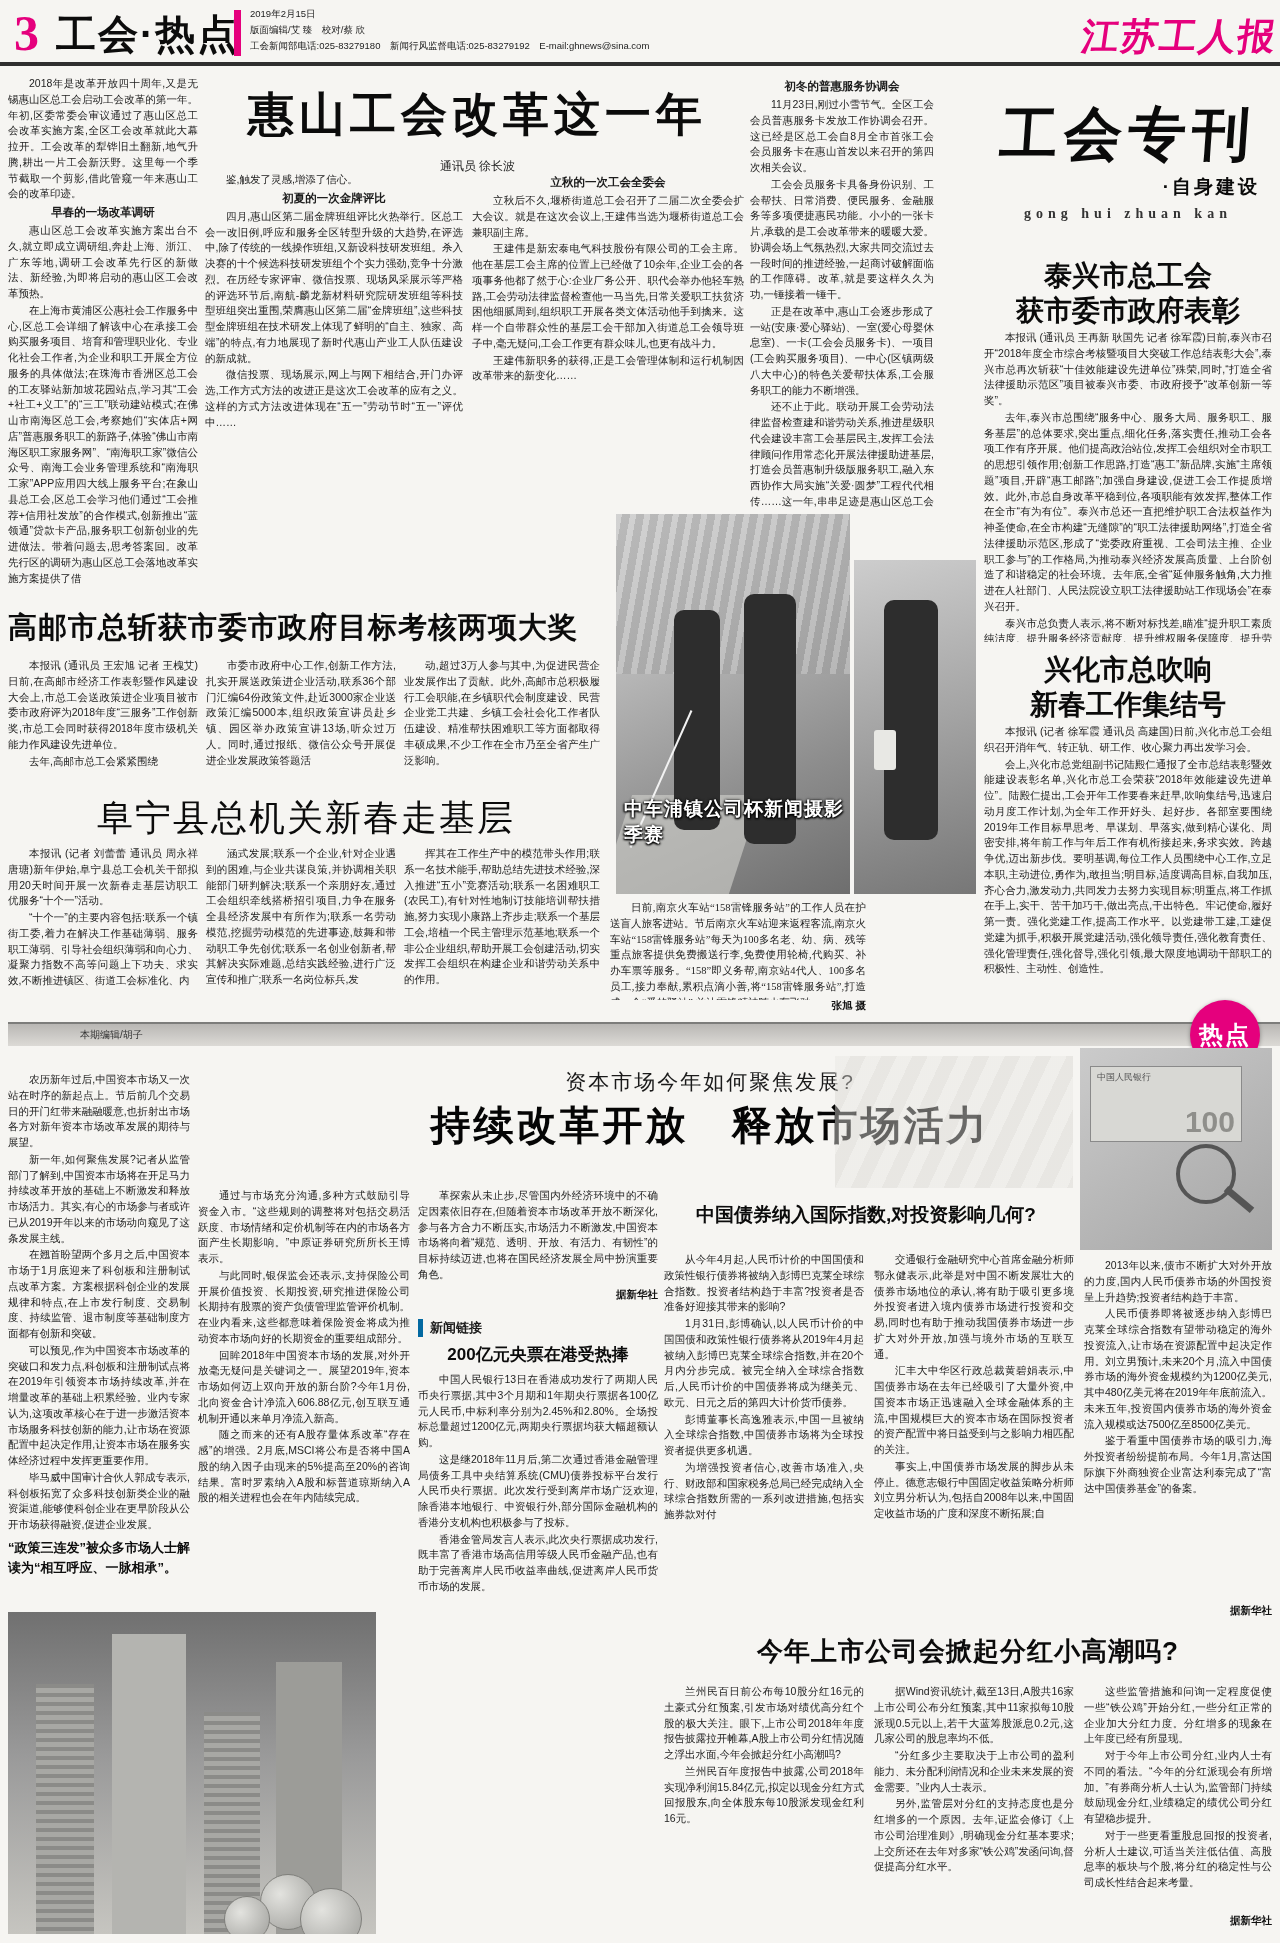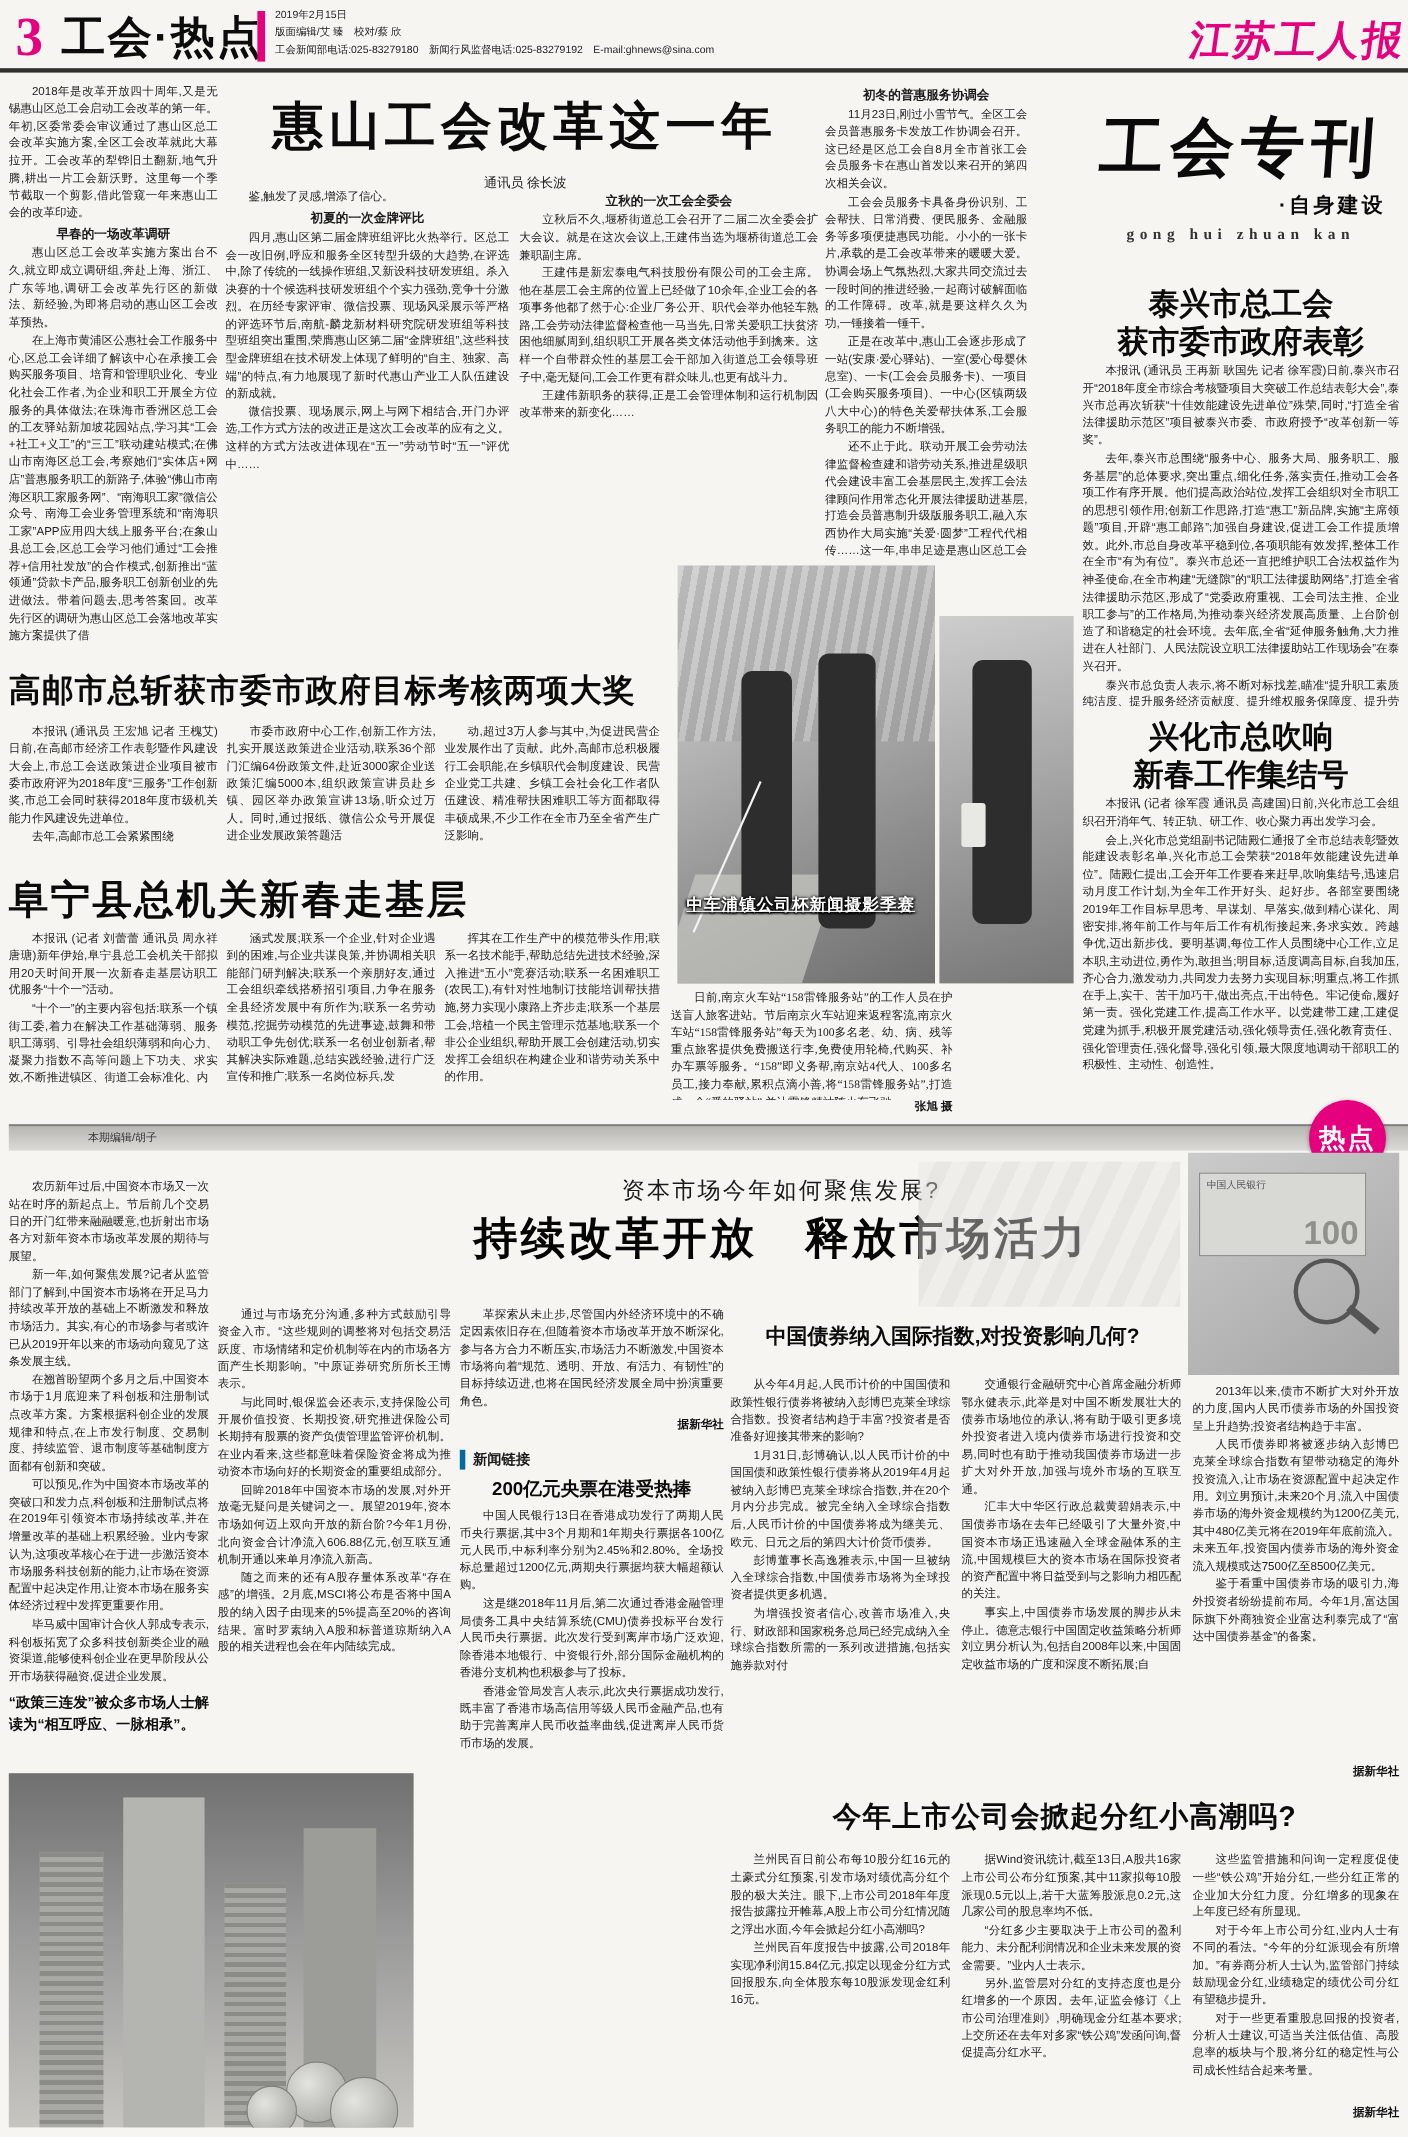--- a/index.html
+++ b/index.html
@@ -15,21 +15,21 @@
              transform:skewX(-8deg);letter-spacing:2px;}
   .toprule{background:#2f2f2f;}
   
   .col{overflow:hidden;}
   .copy{font-size:10.5px;line-height:1.5;text-align:justify;color:#222;}
   .copy p{margin:0 0 1px 0;text-indent:2em;}
   .subhead{font-weight:bold;font-size:11.5px;text-align:center;margin:3px 0;}
   .h-main{font-size:46px;font-weight:900;letter-spacing:5px;text-align:center;color:#0b0b0b;}
   .byline{text-align:center;font-size:12px;color:#222;margin-top:12px;font-family:"Liberation Serif",serif;}
   .h-wide{font-size:29px;font-weight:900;letter-spacing:1px;color:#0b0b0b;}
-  .h-center{font-size:36px;font-weight:700;letter-spacing:2px;color:#0b0b0b;}
+  .h-center{font-size:36px;font-weight:400;text-align:center;letter-spacing:2px;color:#0b0b0b;}
   .h-side{font-size:28px;font-weight:900;text-align:center;line-height:1.25;color:#0b0b0b;}
   .h-bond{font-size:19px;font-weight:900;text-align:center;color:#0b0b0b;}
   .h-div{font-size:26px;font-weight:900;text-align:center;letter-spacing:1px;color:#0b0b0b;}
   .kicker{font-size:21px;text-align:center;color:#1a1a1a;letter-spacing:2px;}
   .bigtitle{font-size:40px;font-weight:900;text-align:center;letter-spacing:3px;color:#050505;}
   .credit{font-size:10.5px;font-weight:bold;text-align:right;color:#111;}
   .pullquote{font-size:13px;font-weight:bold;line-height:1.55;text-align:justify;color:#0d0d0d;}
   
   .zk-logo{font-family:"Liberation Serif",serif;font-size:58px;font-weight:900;letter-spacing:6px;
            text-align:center;color:#0a0a0a;transform:skewX(-4deg);}
@@ -37,22 +37,22 @@
   .zk-py{font-family:"Liberation Serif",serif;font-size:14px;letter-spacing:5px;text-align:center;color:#333;font-weight:bold;}
   
   .photo{overflow:hidden;}
   .ph-station{background:linear-gradient(155deg,#d6d6d6 0%,#b5b5b5 35%,#8d8d8d 70%,#6e6e6e 100%);}
   .ph-beams{position:absolute;left:0;top:0;right:0;height:42%;opacity:.5;
             background:repeating-linear-gradient(100deg,#cfcfcf 0 6px,#9e9e9e 6px 14px);}
   .silhouette{position:absolute;background:#2d2d2d;border-radius:10px;}
   .cane{position:absolute;width:2px;background:#f2f2f2;transform:rotate(24deg);}
   .ph-floor{position:absolute;left:0;bottom:0;width:55%;height:26%;background:#cicic1;
             background:#c9c9c4;transform:skewX(-18deg);opacity:.7;}
-  .ph-cap{position:absolute;left:8px;bottom:62px;color:#fff;font-weight:bold;font-size:15px;letter-spacing:1px;
-          text-shadow:0 0 3px #000,1px 1px 2px #000,-1px 1px 2px #000;text-decoration:underline;}
+  .ph-cap{position:absolute;left:8px;bottom:46px;color:#fff;font-weight:bold;font-size:19px;letter-spacing:1px;
+          text-shadow:0 0 3px #000,1px 1px 2px #000,-1px 1px 2px #000;}
   .ph-side{background:linear-gradient(165deg,#cdcdcd 0%,#a3a3a3 50%,#777 100%);}
   .kai{font-family:"Liberation Serif",serif;font-size:10.5px;line-height:1.5;text-align:justify;color:#222;}
   .kai p{margin:0;text-indent:2em;}
   
   .edbar{background:linear-gradient(#b9b7b4,#dcdad6);border-top:2px solid #7d7d7b;
          font-size:10px;color:#333;line-height:22px;padding-left:72px;}
   .badge{background:#e5007d;border-radius:50%;color:#fff;font-weight:900;font-size:24px;
          display:flex;align-items:center;justify-content:center;letter-spacing:2px;
          box-shadow:0 1px 4px rgba(0,0,0,.35);}
   .money{background:linear-gradient(145deg,#cbcbcb,#a5a5a5);}

